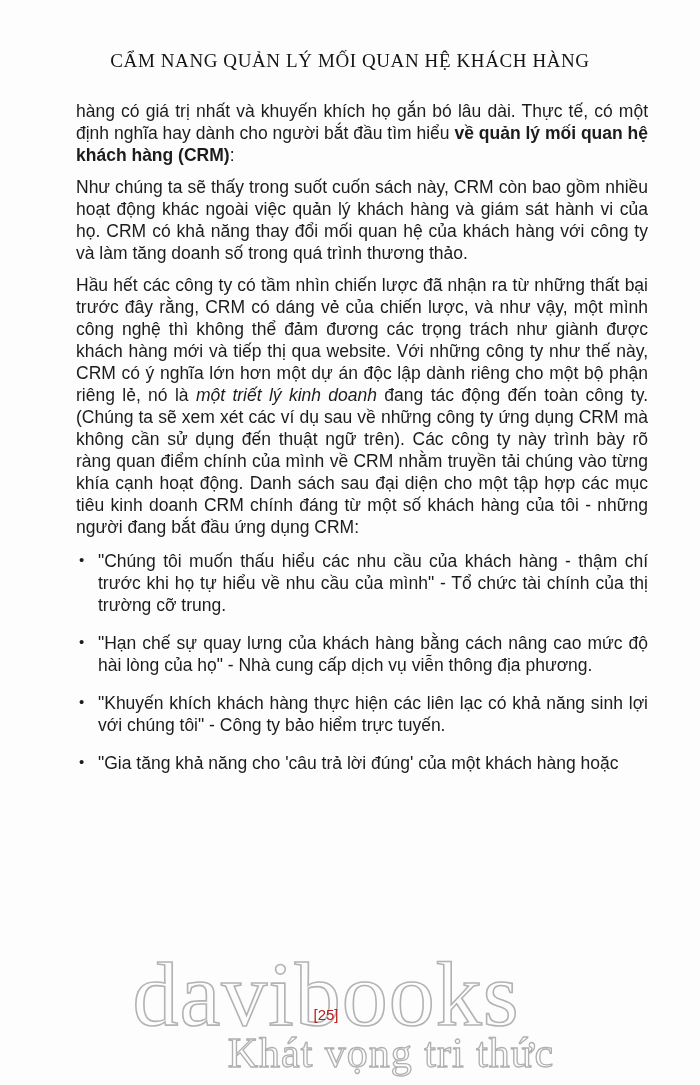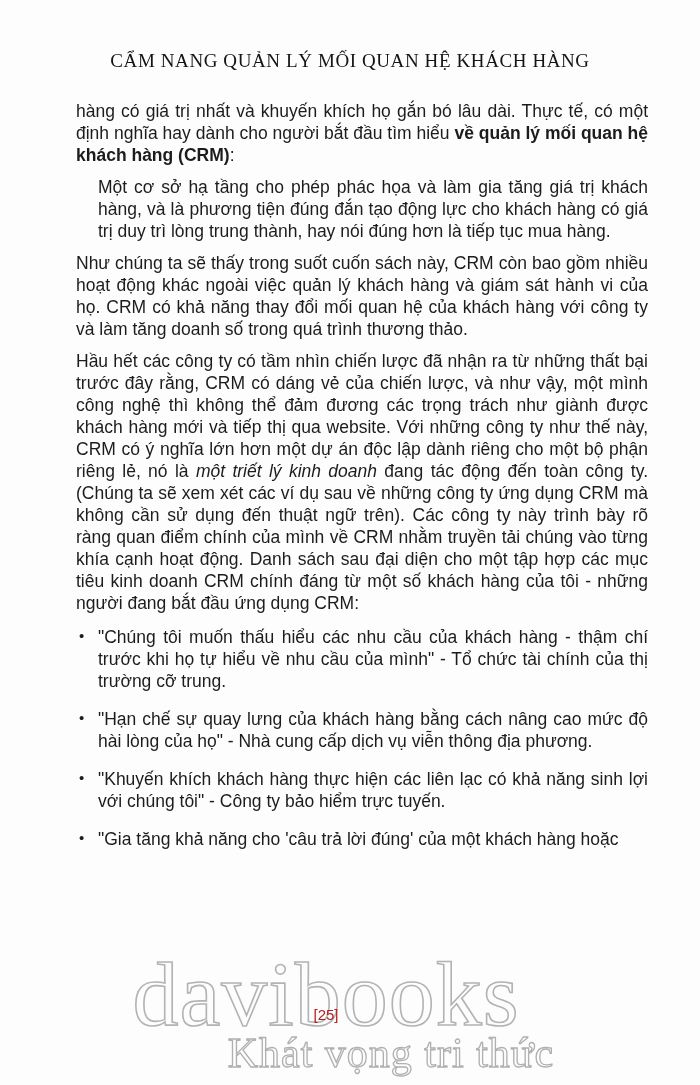--- a/index.html
+++ b/index.html
@@ -106,21 +106,20 @@
     <div class="wm-brand">davibooks</div>
     <div class="wm-slogan">Khát vọng tri thức</div>
   </div>
 
   <header class="running-head">CẨM NANG QUẢN LÝ MỐI QUAN HỆ KHÁCH HÀNG</header>
 
   <main class="content">
 
     <p class="para"><span>hàng có giá trị nhất và khuyến khích họ gắn bó lâu dài. Thực tế, có một định nghĩa hay dành cho người bắt đầu tìm hiểu </span><strong>về quản lý mối quan hệ khách hàng (CRM)</strong><span>:</span></p>
 
-    <blockquote class="quote">Một cơ sở hạ tầng cho phép phác họa và làm gia tăng giá trị khách hàng, và là phương tiện đúng đắn tạo động lực cho khách hàng có giá trị duy trì lòng trung thành, hay nói đúng hơn là tiếp tục mua hàng.</blockquote>
 
     <p class="para">Như chúng ta sẽ thấy trong suốt cuốn sách này, CRM còn bao gồm nhiều hoạt động khác ngoài việc quản lý khách hàng và giám sát hành vi của họ. CRM có khả năng thay đổi mối quan hệ của khách hàng với công ty và làm tăng doanh số trong quá trình thương thảo.</p>
 
     <p class="para"><span>Hầu hết các công ty có tầm nhìn chiến lược đã nhận ra từ những thất bại trước đây rằng, CRM có dáng vẻ của chiến lược, và như vậy, một mình công nghệ thì không thể đảm đương các trọng trách như giành được khách hàng mới và tiếp thị qua website. Với những công ty như thế này, CRM có ý nghĩa lớn hơn một dự án độc lập dành riêng cho một bộ phận riêng lẻ, nó là </span><em>một triết lý kinh doanh</em><span> đang tác động đến toàn công ty. (Chúng ta sẽ xem xét các ví dụ sau về những công ty ứng dụng CRM mà không cần sử dụng đến thuật ngữ trên). Các công ty này trình bày rõ ràng quan điểm chính của mình về CRM nhằm truyền tải chúng vào từng khía cạnh hoạt động. Danh sách sau đại diện cho một tập hợp các mục tiêu kinh doanh CRM chính đáng từ một số khách hàng của tôi - những người đang bắt đầu ứng dụng CRM:</span></p>
 
     <ul class="bullets">
       <li class="bullet"><span class="dot">•</span><span>"Chúng tôi muốn thấu hiểu các nhu cầu của khách hàng - thậm chí trước khi họ tự hiểu về nhu cầu của mình" - Tổ chức tài chính của thị trường cỡ trung.</span></li>
       <li class="bullet"><span class="dot">•</span><span>"Hạn chế sự quay lưng của khách hàng bằng cách nâng cao mức độ hài lòng của họ" - Nhà cung cấp dịch vụ viễn thông địa phương.</span></li>
       <li class="bullet"><span class="dot">•</span><span>"Khuyến khích khách hàng thực hiện các liên lạc có khả năng sinh lợi với chúng tôi" - Công ty bảo hiểm trực tuyến.</span></li>
       <li class="bullet"><span class="dot">•</span><span>"Gia tăng khả năng cho 'câu trả lời đúng' của một khách hàng hoặc</span></li>

